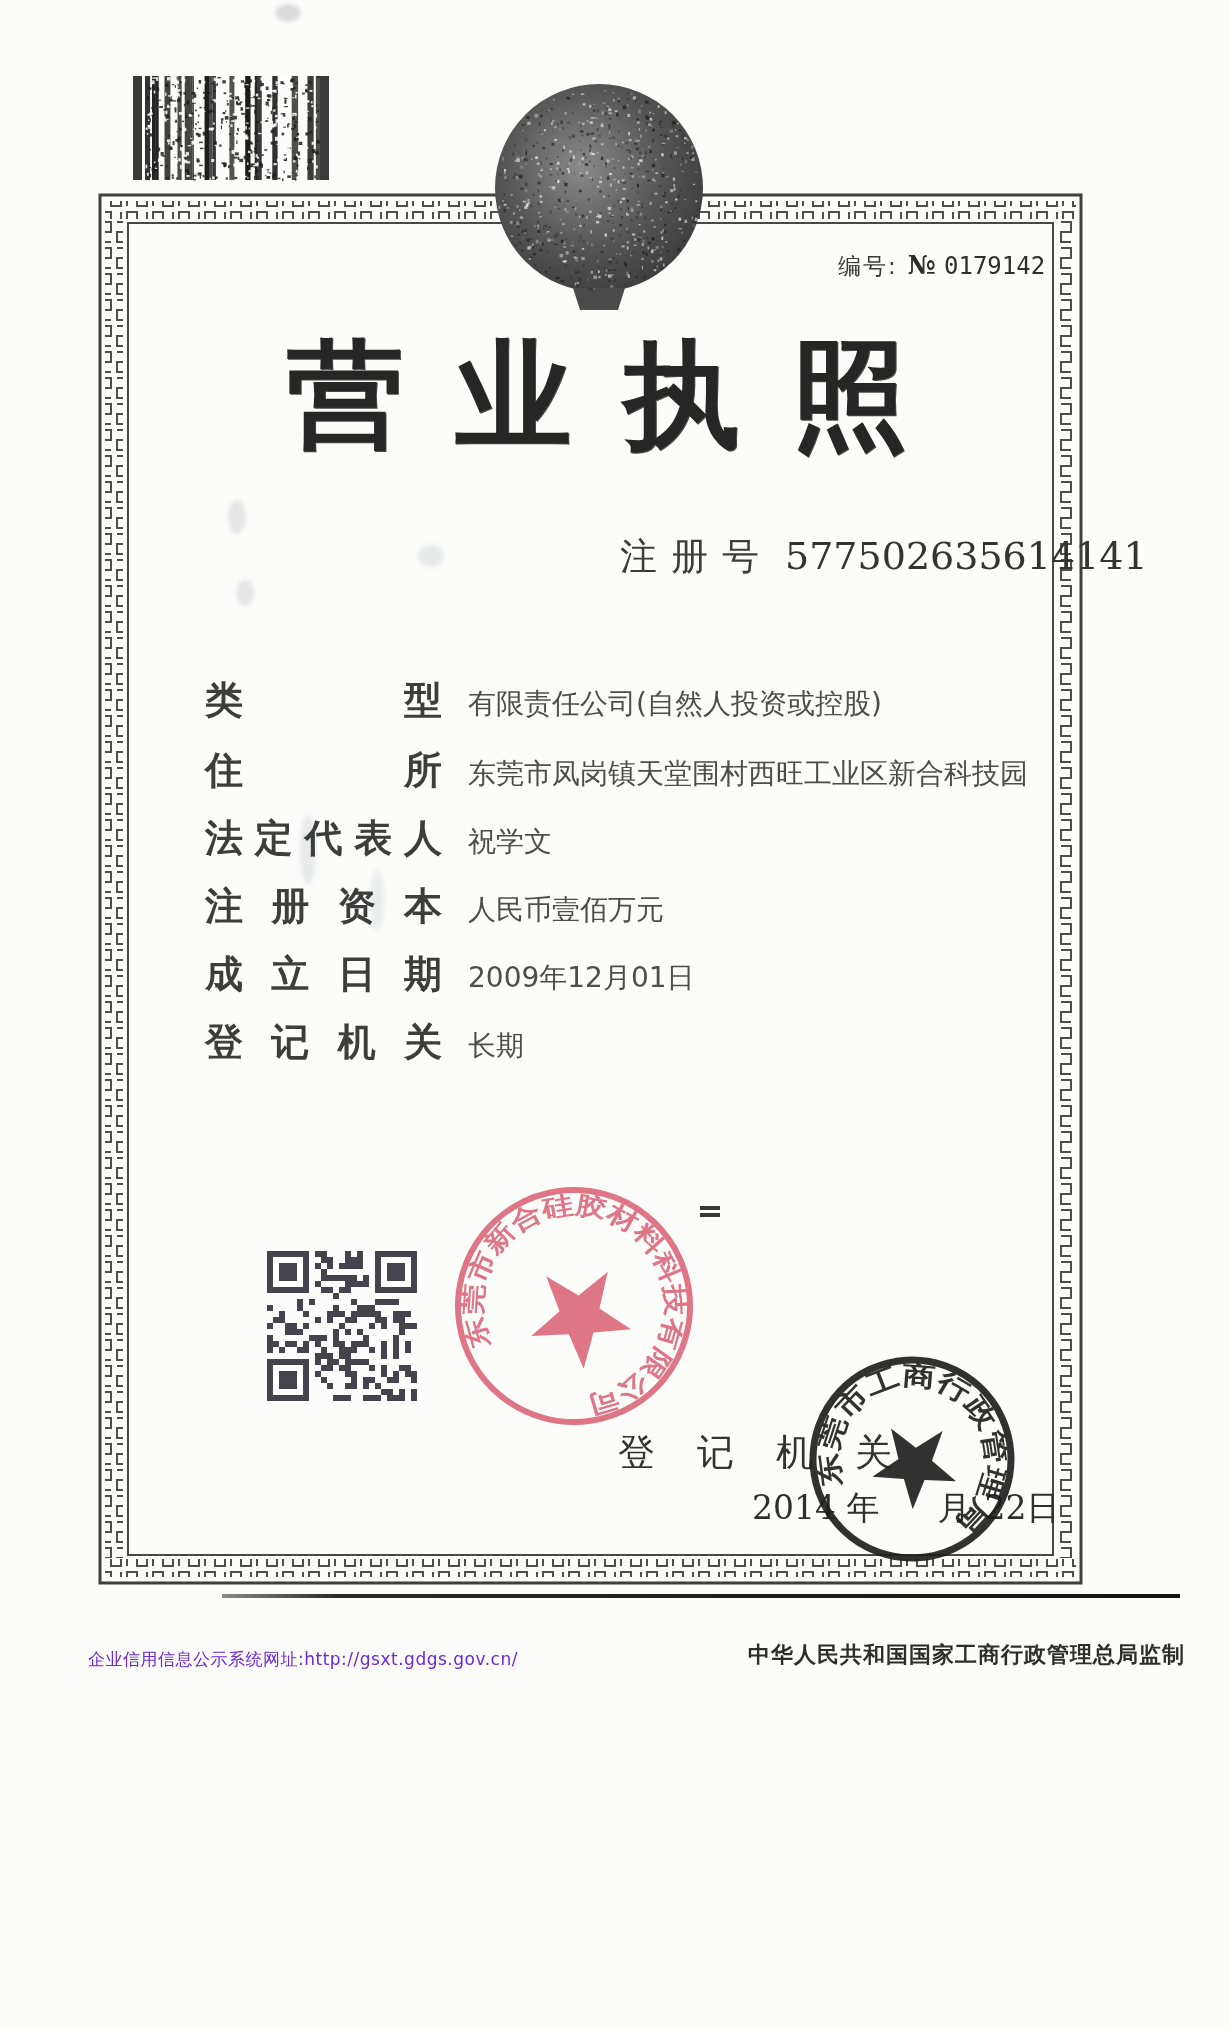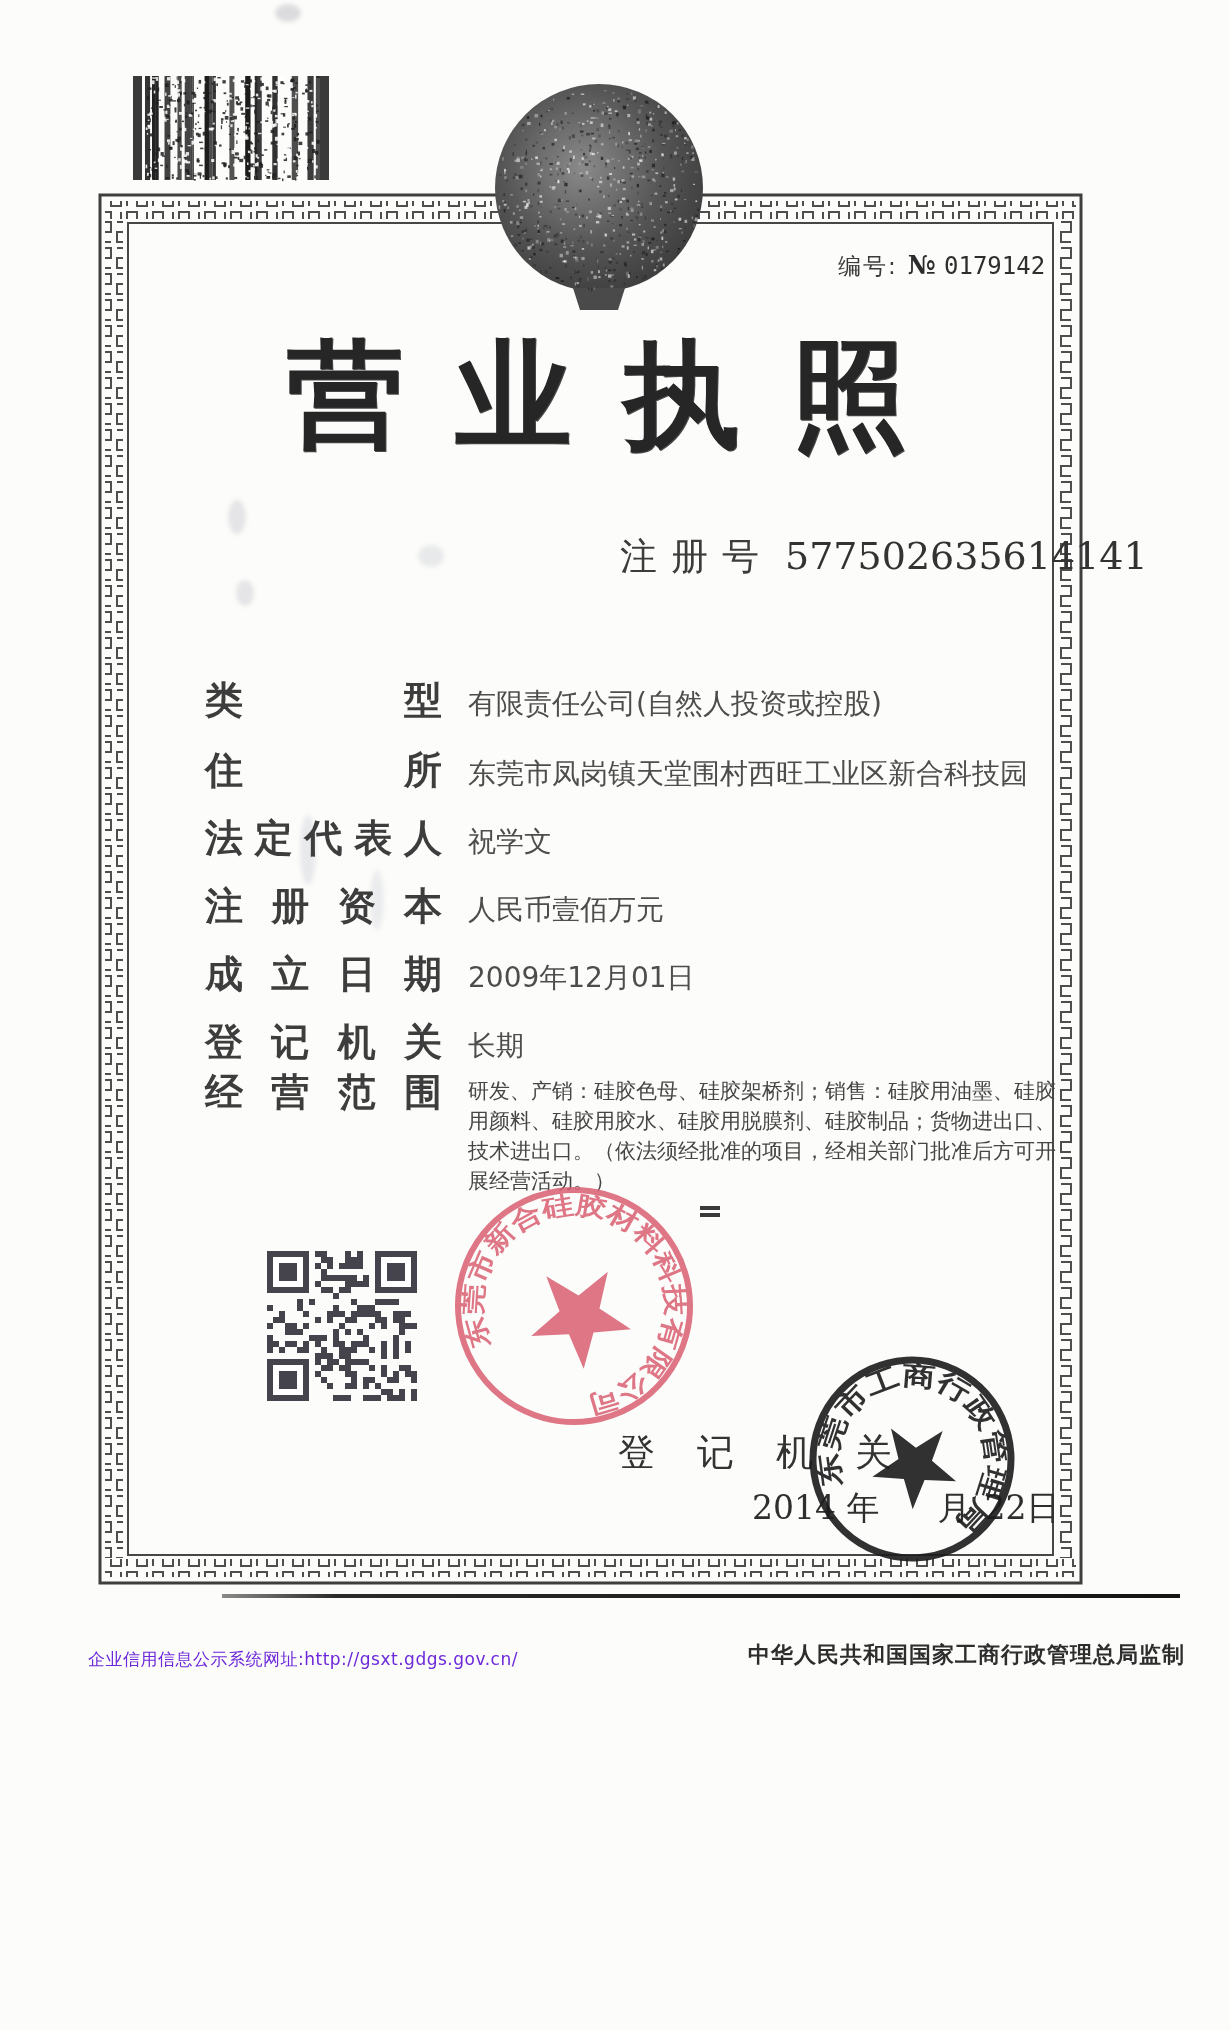--- a/index.html
+++ b/index.html
@@ -1313,24 +1313,20 @@
     <span class="fval">人民币壹佰万元</span>
   </div>
   <div class="row" style="top:954px">
     <span class="flab">成立日期</span>
     <span class="fval">2009年12月01日</span>
   </div>
   <div class="row" style="top:1022px">
     <span class="flab">登记机关</span>
     <span class="fval">长期</span>
   </div>
-  <div class="row" style="top:1072px">
-    <span class="flab">经营范围</span>
-    <span class="fval small">研发、产销：硅胶色母、硅胶架桥剂；销售：硅胶用油墨、硅胶用颜料、硅胶用胶水、硅胶用脱膜剂、硅胶制品；货物进出口、技术进出口。（依法须经批准的项目，经相关部门批准后方可开展经营活动。）</span>
-  </div>
   <div class="scope-dashes"></div>
 
   <svg class="qr" id="qr" viewBox="0 0 150 150">
       <rect x="48" y="0" width="6" height="6" fill="#45434b"></rect>
       <rect x="54" y="0" width="6" height="6" fill="#45434b"></rect>
       <rect x="78" y="0" width="6" height="6" fill="#45434b"></rect>
       <rect x="90" y="0" width="6" height="6" fill="#45434b"></rect>
       <rect x="54" y="6" width="6" height="6" fill="#45434b"></rect>
       <rect x="60" y="6" width="6" height="6" fill="#45434b"></rect>
       <rect x="78" y="6" width="6" height="6" fill="#45434b"></rect>

